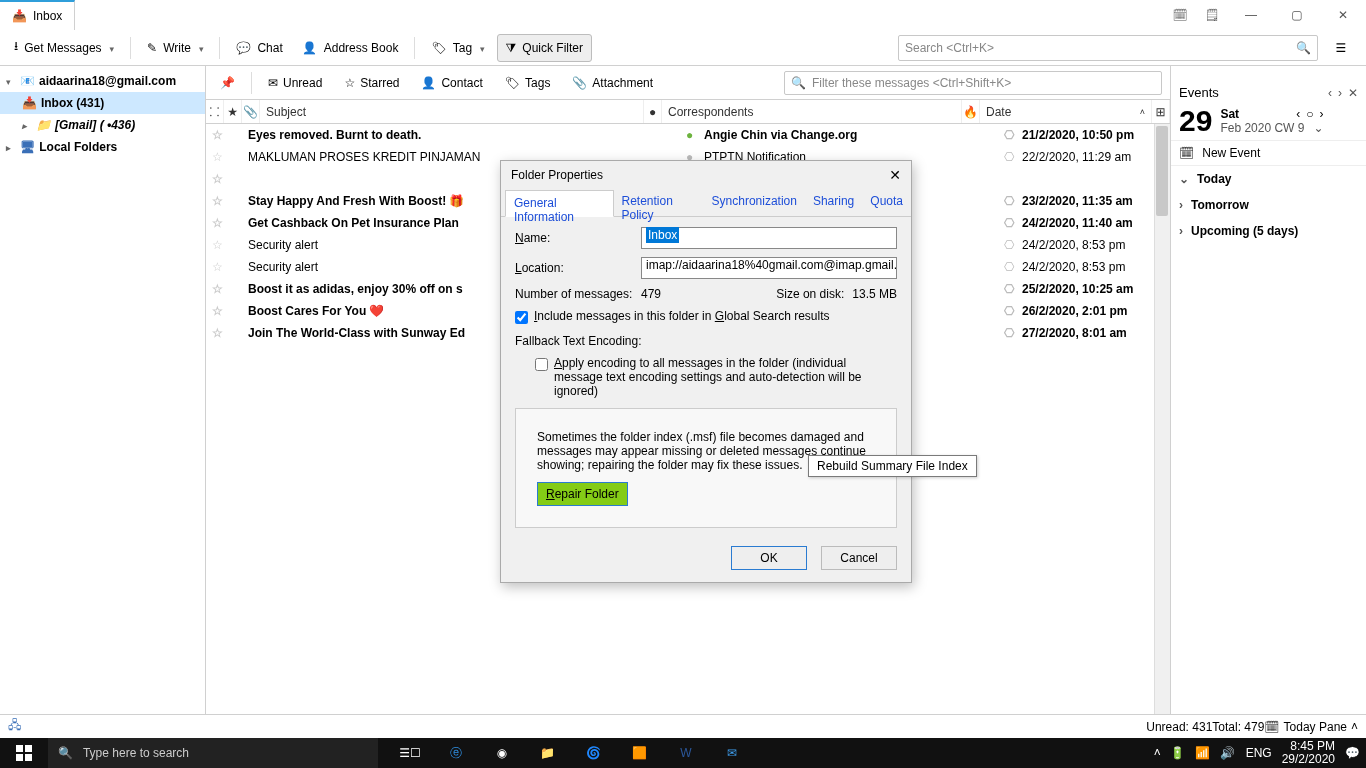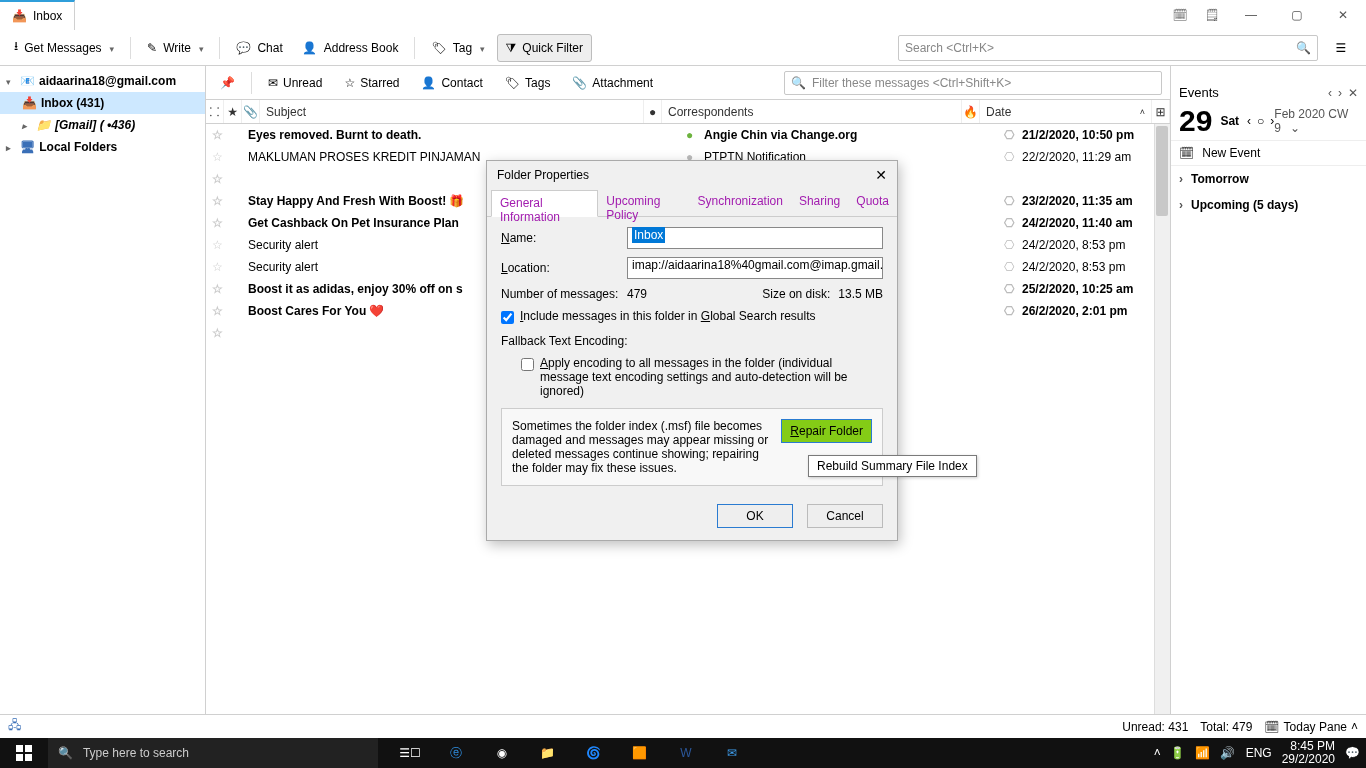--- a/index.html
+++ b/index.html
@@ -61,54 +61,54 @@
 
 .scroll-stub { position:absolute; right:0; top:0; bottom:0; width:16px; background:#f0f0f0; border-left:1px solid #ddd; }
 .scroll-thumb { position:absolute; right:2px; top:2px; width:12px; height:90px; background:#c8c8c8; border-radius:2px; }
 
 
 .calpane { width: 195px; padding: 4px 0; }
 .cal-header { display:flex; align-items:flex-end; padding: 0 8px; height: 30px; }
 .cal-nav { margin-left:auto; display:flex; gap:6px; color:#555; }
 .cal-big { display:flex; gap:8px; padding: 4px 8px 2px 8px; align-items:center; }
 .cal-bignum { font-size: 30px; font-weight: 600; }
-.cal-side { display:flex; flex-direction:row; font-size:12px; line-height:1.2; }
+.cal-side { display:flex; flex-direction:column; font-size:12px; line-height:1.2; }
 .cal-side .top { display:flex; align-items:center; gap:8px; font-size:14px; font-weight:600;}
 .cal-side .bot { color:#555; font-size:11px; }
 .cal-item { display:flex; align-items:center; height:26px; padding:0 8px; gap:8px; border-bottom: 0; }
 .cal-item.sec { font-weight:600; }
 .chev::before { content:"›"; font-weight:bold; color:#555; }
 .chev-down::before { content:"⌄"; font-weight:bold; color:#555; }
 
 
-.dialog-backdrop { position: fixed; left: 486px; top: 160px; width: 412px; background: #f0f0f0; border: 1px solid #aaa; box-shadow: 2px 4px 12px rgba(0,0,0,.25); z-index: 100; }
+.dialog-backdrop { position: fixed; left: 500px; top: 160px; width: 412px; background: #f0f0f0; border: 1px solid #aaa; box-shadow: 2px 4px 12px rgba(0,0,0,.25); z-index: 100; }
 .dlg-title { height: 28px; display:flex; align-items:center; padding:0 10px; font-size:12px; }
 .dlg-close { margin-left:auto; font-size:14px; }
 .dlg-tabs { display:flex; height:28px; border-bottom:1px solid #ccc; background:#f0f0f0; padding-left:4px; }
-.dlg-tab { padding:5px 8px; font-size:12px; color:#a21caf; cursor:default; }
+.dlg-tab { padding:5px 8px; font-size:12px; color:#1d4ed8; cursor:default; }
 .dlg-tab.active { background:#fff; border:1px solid #ccc; border-bottom:1px solid #fff; position:relative; top:1px; }
 .dlg-body { background:#f0f0f0; padding:10px 14px 6px 14px; }
 .dlg-row { display:flex; align-items:center; margin-bottom:8px; gap:8px; }
 .dlg-row label { width:118px; text-align:left; }
 .dlg-text { flex:1; height:22px; border:1px solid #888; background:#fff; padding:0 4px; }
 .dlg-static { }
 .dlg-check { display:flex; align-items:flex-start; gap:6px; margin-bottom:10px; }
 .dlg-check input { margin-top:2px; }
 .dlg-select { height:22px; border:1px solid #888; background:linear-gradient(#fff,#eee); padding:0 4px; width:200px; display:flex; align-items:center; justify-content:space-between; }
-.dlg-box { border:1px solid #ccc; background:#f8f8f8; padding:10px; display:flex; gap:10px; margin-top:4px; }
+.dlg-box { border:1px solid #ccc; background:#f8f8f8; padding:21px; display:flex; gap:10px; margin-top:4px;flex-direction:column; }
 .dlg-repair { border:1px solid #2a7bd1; background:#84cc16; padding:4px 8px; height:24px; align-self:flex-start; white-space:nowrap; }
 .dlg-btns { height:48px; display:flex; align-items:center; justify-content:flex-end; gap:14px; padding:0 14px; }
 .dlg-btn { width:76px; height:24px; display:flex; align-items:center; justify-content:center; background:#eee; border:1px solid #bbb; }
 .dlg-btn.primary { border:1.5px solid #2a7bd1; }
 
 .tooltip { position:fixed; left:808px; top:455px; background:#fff; border:1px solid #7a7a7a; padding:3px 8px; font-size:12px; z-index:101; box-shadow:1px 1px 3px rgba(0,0,0,.2); }
 
 
 .statusbar { height: 24px; position: fixed; bottom: 30px; left: 0; right: 0; border-top: 1px solid #d0d0d0; display:flex; align-items:center; padding:0 8px; gap:10px; background:#fff; }
-.statusbar .right { margin-left:auto; display:flex; gap:12px; align-items:center; }
+.statusbar .right { margin-left:auto; display:flex; gap:0; align-items:center; }
 
 
 .taskbar { height:30px; position:fixed; bottom:0; left:0; right:0; background:#111; display:flex; align-items:center; color:#fff; }
 .taskbar .start { width:48px; height:30px; display:flex; align-items:center; justify-content:center; }
 .taskbar .searchbar { flex:0 0 330px; height:30px; background:#222; display:flex; align-items:center; padding:0 10px; gap:10px; color:#ccc; }
 .taskbar .tasks { display:flex; gap:2px; padding-left:10px; }
 .taskbar .tasks div { width:44px; height:30px; display:flex; align-items:center; justify-content:center; }
 .taskbar .tray { margin-left:auto; display:flex; align-items:center; gap:10px; padding-right:6px; font-size:11px; }
 .taskbar .clock { text-align:right; line-height:1.1; font-size:11px; }
 svg { display:block; }
@@ -323,20 +323,21 @@
           <div class="s-n"></div>
           <div class="s-subject">Boost Cares For You ❤️</div>
           <div class="s-dot "></div>
           <div class="s-corr"></div>
           <div class="s-threadicon">⎔</div>
           <div class="s-date">26/2/2020, 2:01 pm</div>
         </div>
         <div class="mrow unread">
           <div class="s-n star-outline">☆</div>
           <div class="s-n"></div>
+          <div class="s-subject">Join The World-Class with Sunway Ed</div>
           <div class="s-dot "></div>
           <div class="s-corr"></div>
           <div class="s-threadicon">⎔</div>
           <div class="s-date">27/2/2020, 8:01 am</div>
         </div>
         <div class="scroll-stub">
           <div class="scroll-thumb"></div>
         </div>
     </div>
   </div>
@@ -362,20 +363,24 @@
           </span>
         </div>
         <div class="bot"><span>Feb 2020  CW 9</span> <span style="margin-left:6px;">⌄</span></div>
       </div>
     </div>
     <div class="cal-item" style="border-top:1px solid #eee;border-bottom:1px solid #eee;">
       <span>🗓</span>
       <span>New Event</span>
     </div>
     <div class="cal-item sec">
+        <span class="chev-down"></span>
+        <span>Today</span>
+      </div>
+    <div class="cal-item sec">
         <span class="chev"></span>
         <span>Tomorrow</span>
       </div>
     <div class="cal-item sec">
         <span class="chev"></span>
         <span>Upcoming (5 days)</span>
       </div>
   </div>
 </div>
 
@@ -392,21 +397,21 @@
   </div>
 </div>
 
 <div class="dialog-backdrop">
   <div class="dlg-title">
     <span>Folder Properties</span>
     <span class="dlg-close">✕</span>
   </div>
   <div class="dlg-tabs">
     <div class="dlg-tab active">General Information</div>
-    <div class="dlg-tab">Upcoming Policy</div>
+    <div class="dlg-tab">Retention Policy</div>
     <div class="dlg-tab">Synchronization</div>
     <div class="dlg-tab">Sharing</div>
     <div class="dlg-tab">Quota</div>
   </div>
   <div class="dlg-body">
     <div class="dlg-row">
       <label><span class="u">N</span>ame:</label>
       <div class="dlg-text"><span style="background:#0078d7;color:#fff;padding:1px 2px;">Inbox</span></div>
     </div>
     <div class="dlg-row">

